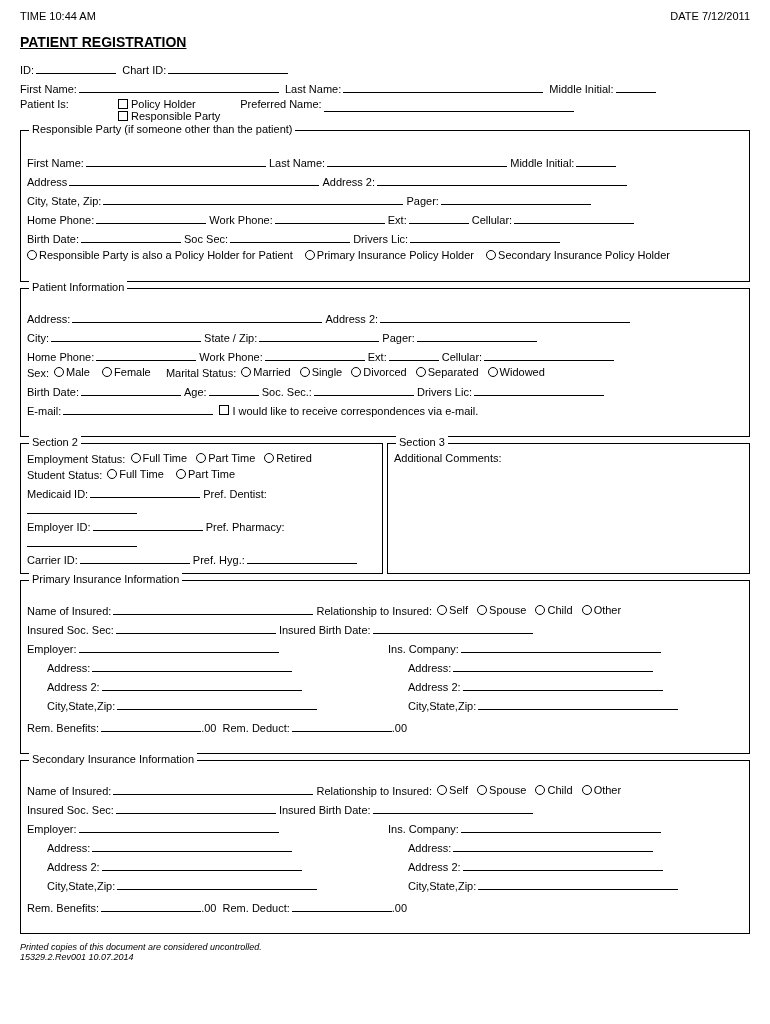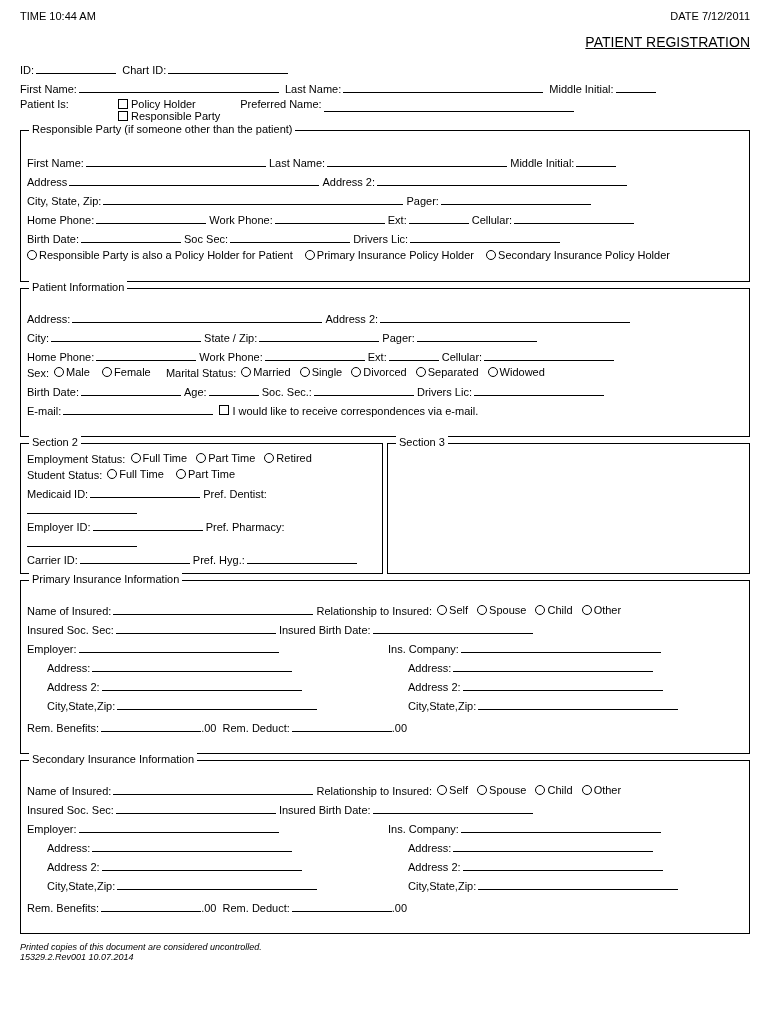--- a/index.html
+++ b/index.html
@@ -12,23 +12,23 @@
       min-height: 1024px;
       padding: 10px 20px;
     }
     .header-row {
       display: flex;
       justify-content: space-between;
       margin-bottom: 12px;
       gap: 42px;
     }
     .page-title {
-      text-align: right;
+      text-align: left;
       font-size: 14px;
-      font-weight: normal;
+      font-weight: bold;
       text-decoration: underline;
       margin-bottom: 10px;
     }
     .form-line {
       display: flex;
       align-items: baseline;
       margin-bottom: 3px;
       flex-wrap: wrap;
     }
     .label {
@@ -394,20 +394,23 @@
       <span class="label">Carrier ID:</span>
       <span class="field-line" style="width:110px;"></span>
       &nbsp;
       <span class="label">Pref. Hyg.:</span>
       <span class="field-line" style="width:110px;"></span>
     </div>
   </div>
 
   <div class="sec3">
     <span class="section-title">Section 3</span>
+    <div class="form-line" style="margin-top:4px;">
+      <span>Additional Comments:</span>
+    </div>
   </div>
 </div>
 
 <div class="section-box">
   <span class="section-title">Primary Insurance Information</span>
 
   <div class="form-line" style="margin-top:4px;">
     <span class="label">Name of Insured:</span>
     <span class="field-line" style="width:200px;"></span>
     &nbsp;

